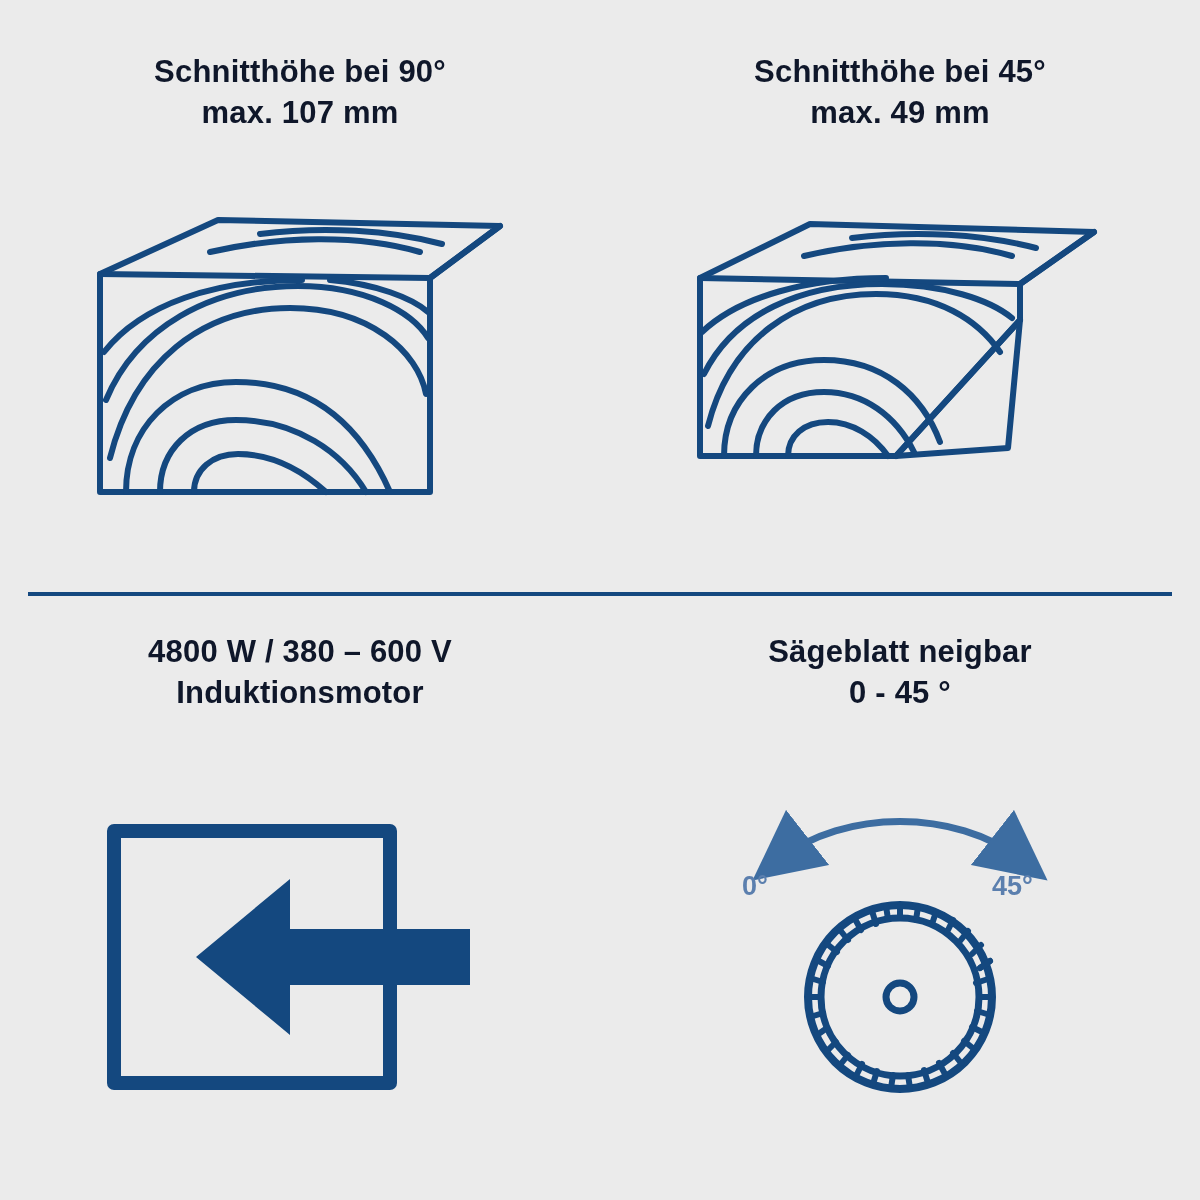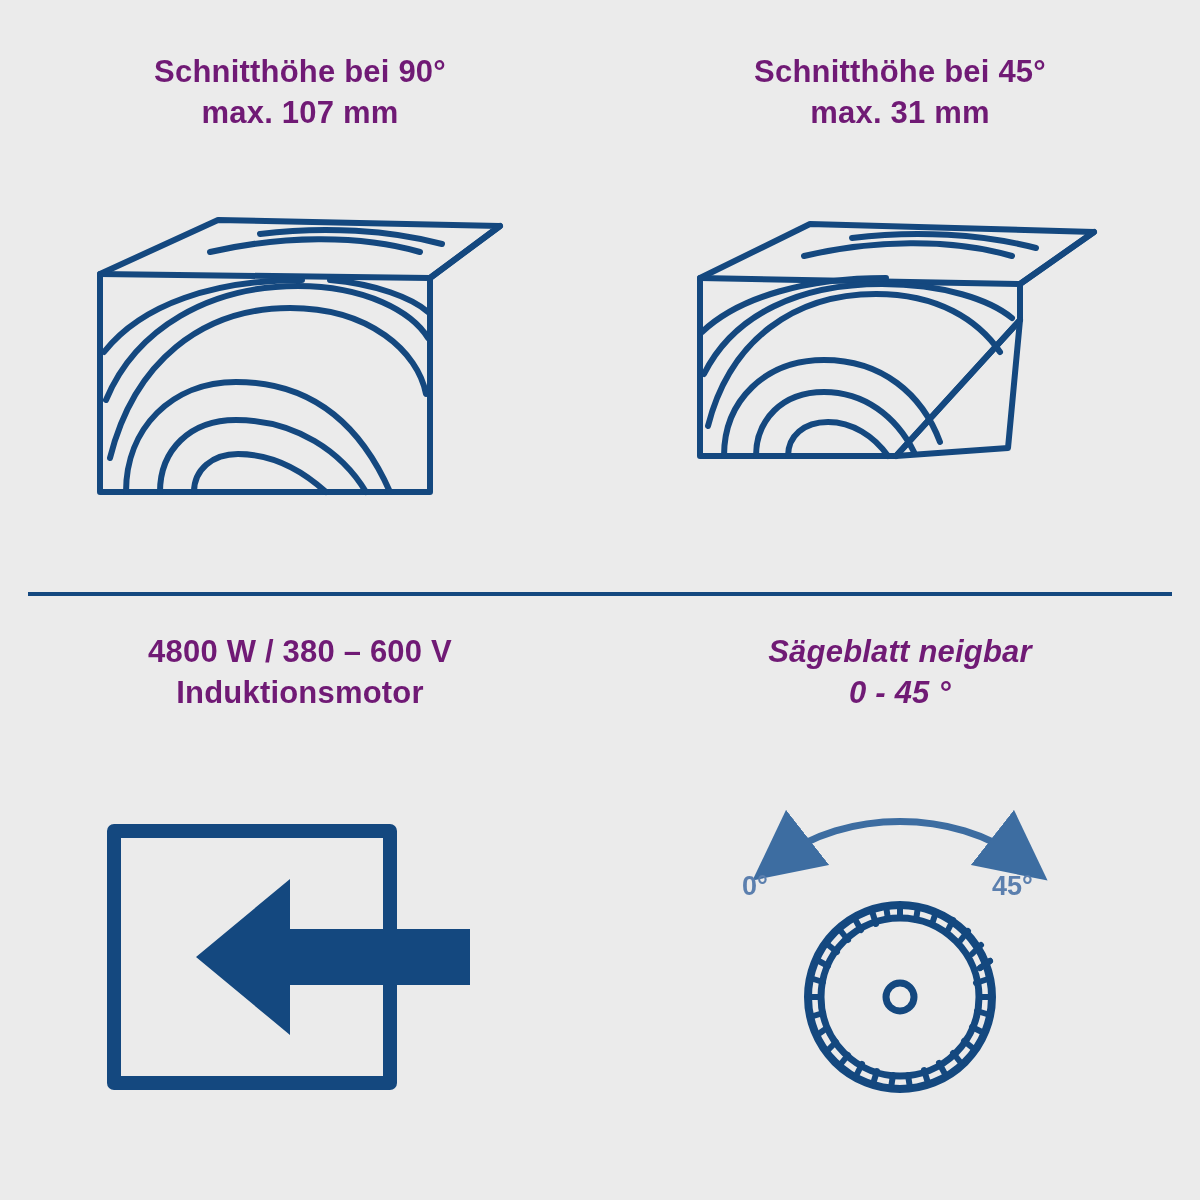--- a/index.html
+++ b/index.html
@@ -27,31 +27,31 @@
     grid-template-rows: 590px 610px;
   }
   .cell {
     position: relative;
     display: flex;
     flex-direction: column;
     align-items: center;
   }
   .caption {
     text-align: center;
-    color: #701a75;
+    color: #0f172a;
     font-weight: bold;
     font-size: 31px;
     line-height: 1.32;
     letter-spacing: 0.2px;
     white-space: pre-line;
   }
   .cell-tl .caption { margin-top: 52px; }
   .cell-tr .caption { margin-top: 52px; }
   .cell-bl .caption { margin-top: 42px; }
-  .cell-br .caption { margin-top: 42px; font-style: italic; }
+  .cell-br .caption { margin-top: 42px; }
 
   .art {
     flex: 1 1 auto;
     display: flex;
     align-items: center;
     justify-content: center;
     width: 100%;
   }
   .divider {
     position: absolute;
@@ -102,21 +102,21 @@
           <path class="stroke" stroke-width="6" d="M240 68 C286 72 322 86 338 100"></path>
 
           <path class="stroke" stroke-width="6" d="M120 40 C190 24 268 22 330 40"></path>
           <path class="stroke" stroke-width="6" d="M170 22 C234 14 300 18 352 32"></path>
         </svg>
       </div>
     </div>
 
     <div class="cell cell-tr">
       <div class="caption">Schnitthöhe bei 45°
-max.  31 mm</div>
+max.  49 mm</div>
       <div class="art">
         <svg width="420" height="300" viewBox="0 0 420 300">
 
           <path class="stroke" stroke-width="6" d="M10 66 L120 12 L404 20 L330 72 L330 108 L206 244 L10 244 Z"></path>
           <path class="stroke" stroke-width="6" d="M10 66 L330 72"></path>
           <path class="stroke" stroke-width="6" d="M404 20 L330 72"></path>
           <path class="stroke" stroke-width="6" d="M330 108 L206 244"></path>
           <path class="stroke" stroke-width="6" d="M206 244 L318 236 L330 108"></path>
 
           <path class="stroke" stroke-width="6" d="M34 244 C34 188 76 148 134 148 C192 148 232 182 250 230"></path>

